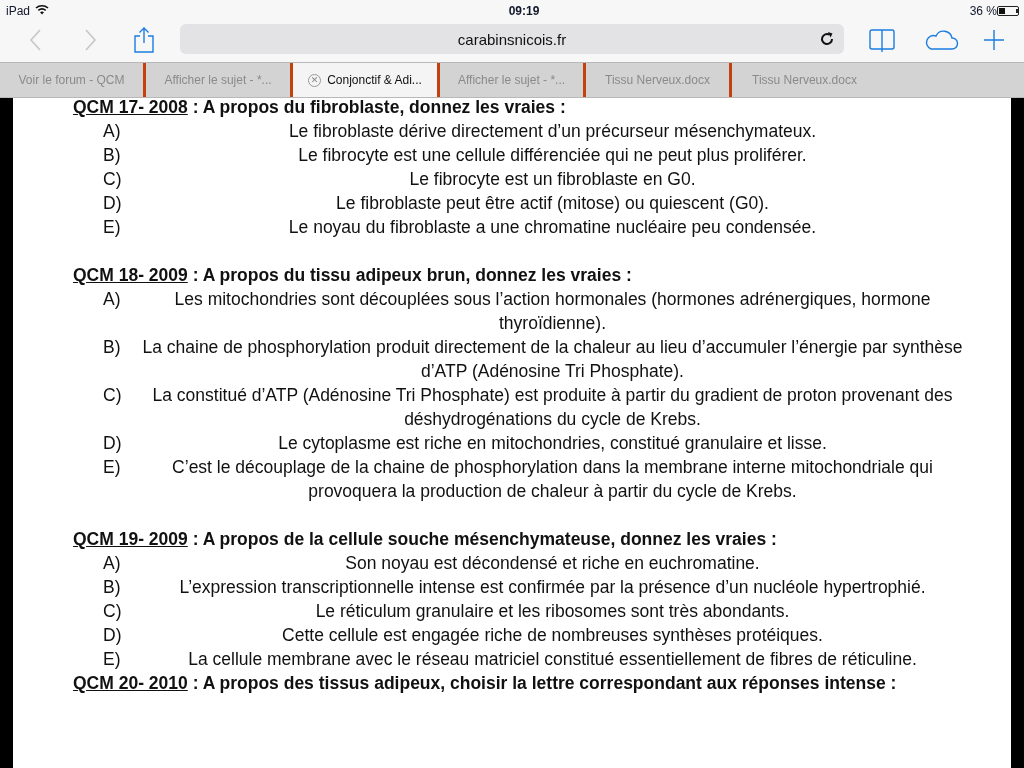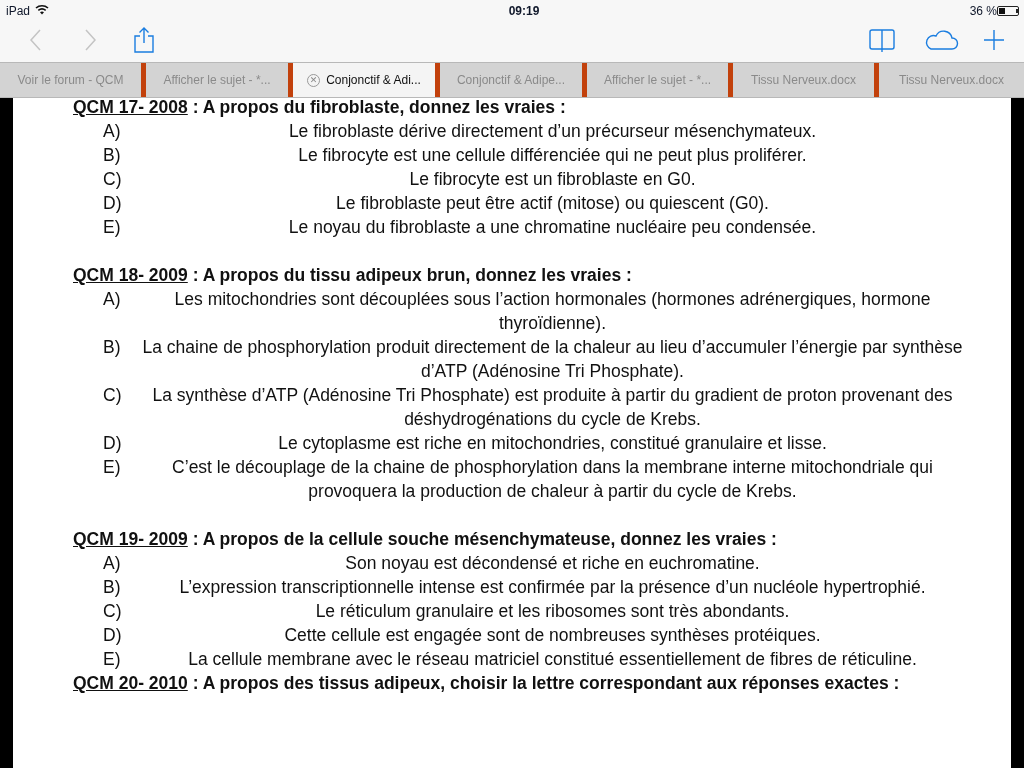--- a/index.html
+++ b/index.html
@@ -17,21 +17,21 @@
 
   
   .toolbar { position: absolute; left: 0; top: 20px; width: 1024px; height: 42px; background: #f7f7f7; }
   .tb-icon { position: absolute; top: 4px; width: 32px; height: 32px; display: flex; align-items: center; justify-content: center; }
   .url-bar { position: absolute; left: 180px; top: 4px; width: 664px; height: 30px; background: #e3e3e5; border-radius: 6px; }
   .url-text { position: absolute; left: 0; width: 100%; top: 7px; text-align: center; font-size: 15px; color: #111; }
   .reload { position: absolute; right: 6px; top: 4px; width: 22px; height: 22px; display: flex; align-items: center; justify-content: center; }
 
   
   .tabs { position: absolute; left: 0; top: 62px; width: 1024px; height: 36px; background: #d3d3d3; border-top: 1px solid #b8b8b8; border-bottom: 1px solid #b8b8b8; display: flex; }
-  .tab { height: 100%; border-right: 5px solid #c2410c; font-size: 12px; color: #8a8a8a; display: flex; align-items: center; justify-content: center; white-space: nowrap; gap: 6px; }
+  .tab { height: 100%; border-right: 3px solid #c2410c; font-size: 12px; color: #8a8a8a; display: flex; align-items: center; justify-content: center; white-space: nowrap; gap: 6px; }
   .tab.active { background: #f4f4f4; color: #111; border-bottom: none; }
   .tab-close { width: 13px; height: 13px; border: 1px solid #999; border-radius: 50%; font-size: 9px; color: #888; display: flex; align-items: center; justify-content: center; line-height: 1; }
 
   
   .page { position: absolute; left: 13px; top: 98px; width: 998px; height: 670px; background: #fff; overflow: hidden; }
   .doc { position: absolute; left: 60px; top: -3px; width: 900px; font-size: 17.5px; color: #111; }
   .qcm { margin-bottom: 24px; }
   .qcm.tight { margin-bottom: 0; }
   .q-title { font-weight: bold; line-height: 24px; }
   .q-num { text-decoration: underline; margin-top: 44px; }
@@ -73,20 +73,29 @@
     <svg width="16" height="24" viewBox="0 0 16 24">
         <path d="M4 2 L13 12 L4 22" stroke="#c4c4c4" stroke-width="1.5" fill="none"></path>
       </svg>
   </div>
   <div class="tb-icon" style="left:128px">
     <svg width="22" height="28" viewBox="0 0 22 28">
         <path d="M7 10 H2 V26 H20 V10 H15" stroke="#1a7de0" stroke-width="1.4" fill="none"></path>
         <path d="M11 2 V17 M6.5 6.5 L11 2 L15.5 6.5" stroke="#1a7de0" stroke-width="1.4" fill="none"></path>
       </svg>
   </div>
+  <div class="url-bar">
+    <div class="url-text">carabinsnicois.fr</div>
+    <div class="reload">
+      <svg width="16" height="16" viewBox="0 0 16 16">
+          <path d="M13 8 A5 5 0 1 1 10.5 3.7" stroke="#111" stroke-width="2" fill="none"></path>
+          <path d="M9 1 L13.5 2.5 L11.5 6.5 Z" fill="#111"></path>
+        </svg>
+    </div>
+  </div>
   <div class="tb-icon" style="left:866px">
     <svg width="28" height="26" viewBox="0 0 28 26">
         <rect x="2" y="3" width="24" height="19" rx="2" stroke="#1a7de0" stroke-width="1.4" fill="none"></rect>
         <path d="M14 3 V25" stroke="#1a7de0" stroke-width="1.4"></path>
       </svg>
   </div>
   <div class="tb-icon" style="left:922px;width:38px">
     <svg width="36" height="24" viewBox="0 0 36 24">
         <path d="M8 21 H29 A5.5 5.5 0 0 0 29 10 A8.5 8.5 0 0 0 13 8 A6 6 0 0 0 8 21 Z" stroke="#1a7de0" stroke-width="1.4" fill="none"></path>
       </svg>
@@ -102,23 +111,20 @@
   <div class="tab" style="width:146px">
       <span>Voir le forum - QCM</span>
     </div>
   <div class="tab" style="width:147px">
       <span>Afficher le sujet - *...</span>
     </div>
   <div class="tab active" style="width:147px">
     <span class="tab-close">✕</span>
     <span>Conjonctif &amp; Adi...</span>
   </div>
-  <div class="tab" style="width:147px">
-      <span>Conjonctif &amp; Adipe...</span>
-    </div>
   <div class="tab" style="width:146px">
       <span>Afficher le sujet - *...</span>
     </div>
   <div class="tab" style="width:146px">
       <span>Tissu Nerveux.docx</span>
     </div>
   <div class="tab" style="width:145px;border-right:none">
       <span>Tissu Nerveux.docx</span>
     </div>
 </div>
@@ -153,21 +159,21 @@
         <div class="opt">
           <span class="opt-letter">A)</span>
           <span class="opt-text">Les mitochondries sont découplées sous l’action hormonales (hormones adrénergiques, hormone thyroïdienne).</span>
         </div>
         <div class="opt">
           <span class="opt-letter">B)</span>
           <span class="opt-text">La chaine de phosphorylation produit directement de la chaleur au lieu d’accumuler l’énergie par synthèse d’ATP (Adénosine Tri Phosphate).</span>
         </div>
         <div class="opt">
           <span class="opt-letter">C)</span>
-          <span class="opt-text">La synthèse d’ATP (Adénosine Tri Phosphate) est produite à partir du gradient de proton provenant des déshydrogénations du cycle de Krebs.</span>
+          <span class="opt-text">La constitué d’ATP (Adénosine Tri Phosphate) est produite à partir du gradient de proton provenant des déshydrogénations du cycle de Krebs.</span>
         </div>
         <div class="opt">
           <span class="opt-letter">D)</span>
           <span class="opt-text">Le cytoplasme est riche en mitochondries, constitué granulaire et lisse.</span>
         </div>
         <div class="opt">
           <span class="opt-letter">E)</span>
           <span class="opt-text">C’est le découplage de la chaine de phosphorylation dans la membrane interne mitochondriale qui provoquera la production de chaleur à partir du cycle de Krebs.</span>
         </div>
       </div>
@@ -180,24 +186,24 @@
         <div class="opt">
           <span class="opt-letter">B)</span>
           <span class="opt-text">L’expression transcriptionnelle intense est confirmée par la présence d’un nucléole hypertrophié.</span>
         </div>
         <div class="opt">
           <span class="opt-letter">C)</span>
           <span class="opt-text">Le réticulum granulaire et les ribosomes sont très abondants.</span>
         </div>
         <div class="opt">
           <span class="opt-letter">D)</span>
-          <span class="opt-text">Cette cellule est engagée sont de nombreuses synthèses protéiques.</span>
+          <span class="opt-text">Cette cellule est engagée riche de nombreuses synthèses protéiques.</span>
         </div>
         <div class="opt">
           <span class="opt-letter">E)</span>
           <span class="opt-text">La cellule membrane avec le réseau matriciel constitué essentiellement de fibres de réticuline.</span>
         </div>
       </div>
       <div class="qcm">
-        <div class="q-title"><span class="q-num">QCM 20- 2010</span><span> : A propos des tissus adipeux, choisir la lettre correspondant aux réponses exactes :</span></div>
+        <div class="q-title"><span class="q-num">QCM 20- 2010</span><span> : A propos des tissus adipeux, choisir la lettre correspondant aux réponses intense :</span></div>
       </div>
     </div>
 </div>
 
 </body></html>

